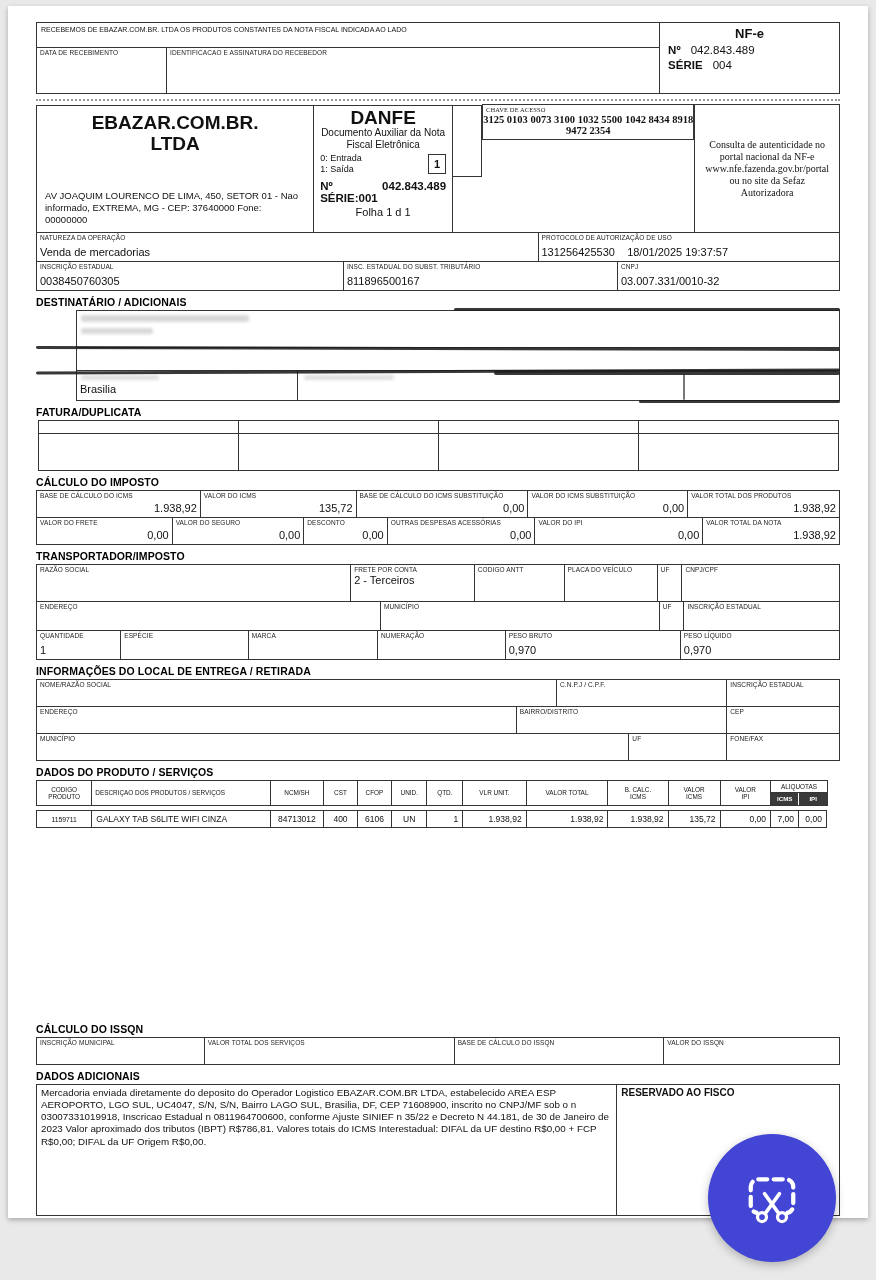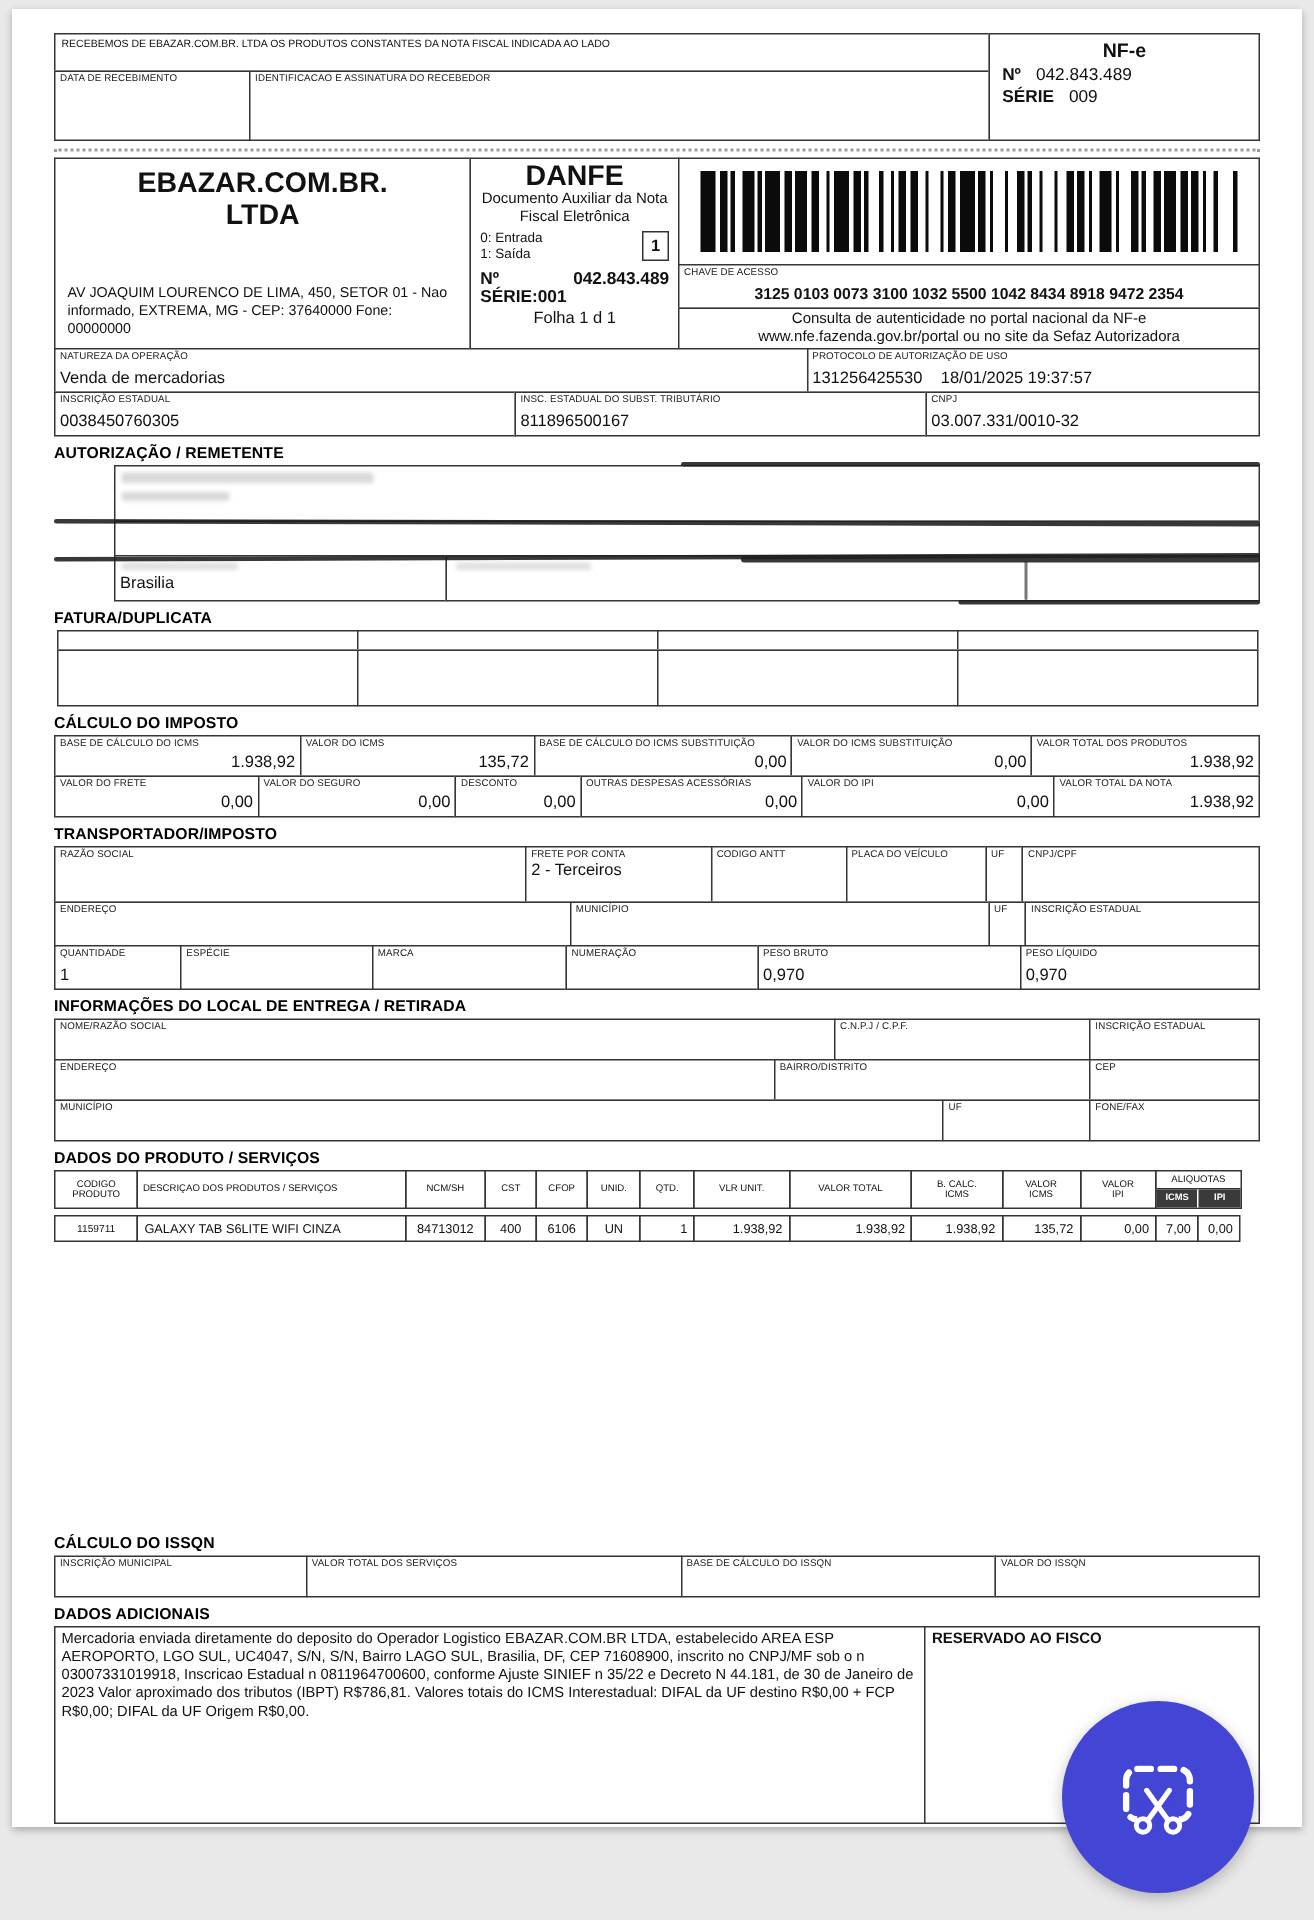--- a/index.html
+++ b/index.html
@@ -50,21 +50,21 @@
   .danfe-box { flex:0 0 17.4%; margin-left:-1px; padding:2px 6px; justify-content:flex-start; }
   .danfe-title { font-weight:bold; font-size:19px; text-align:center; line-height:1; }
   .danfe-sub { font-size:10px; text-align:center; line-height:1.15; }
   .danfe-es { display:flex; align-items:center; margin-top:3px; }
   .danfe-es .es-lines { font-size:9px; line-height:1.25; flex:1; }
   .tipo-box { width:18px; height:20px; border:1.5px solid #333; font-weight:bold; font-size:11px;
               display:flex; align-items:center; justify-content:center; }
   .danfe-num { display:flex; justify-content:space-between; font-weight:bold; font-size:11.5px; margin-top:4px; }
   .danfe-serie { font-weight:bold; font-size:11.5px; }
   .danfe-folha { font-size:11px; text-align:center; margin-top:2px; }
-  .code-col { flex:1; display:flex; flex-direction:column; margin-left:-1px; }
+  .code-col { flex:1; display:flex; flex-direction:row; margin-left:-1px;font-family:Liberation Serif, serif; }
   .barcode-box { height:72px; padding:8px 14px; justify-content:center; }
   .barcode { height:54px; display:flex; width:100%; }
   .barcode i { display:block; height:100%; }
   .barcode i.b { background:#0b0b0b; }
   .chave-box { height:36px; margin-top:-1px; }
   .chave-val { font-weight:bold; font-size:10.5px; text-align:center; padding-bottom:3px; }
   .consulta-box { flex:1; margin-top:-1px; align-items:center; justify-content:center; }
   .consulta { font-size:10px; text-align:center; line-height:1.2; padding:1px 10px; }
 
   
@@ -141,21 +141,21 @@
       </div>
     </div>
     <div class="cell nfe-box">
       <div class="nfe-title">NF-e</div>
       <div class="nfe-line">
         <b>Nº</b>
         <span>042.843.489</span>
       </div>
       <div class="nfe-line">
         <b>SÉRIE</b>
-        <span>009</span>
+        <span>004</span>
       </div>
     </div>
   </div>
 
   <div class="perforation"></div>
 
   <div class="header">
     <div class="cell emit-box">
       <div class="emit-name">EBAZAR.COM.BR.
 LTDA</div>
@@ -296,21 +296,21 @@
         <div class="lbl">INSC. ESTADUAL DO SUBST. TRIBUTÁRIO</div>
         <div class="val">811896500167</div>
       </div>
       <div class="cell h30" style="flex:1;">
         <div class="lbl">CNPJ</div>
         <div class="val">03.007.331/0010-32</div>
       </div>
     </div>
   </div>
 
-  <div class="sec-title">AUTORIZAÇÃO / REMETENTE</div>
+  <div class="sec-title">DESTINATÁRIO / ADICIONAIS</div>
   <div class="stack dest-table">
     <div class="grid-row">
       <div class="cell dest-r1" style="flex:1;">
         <span class="redact" style="left:4px;top:4px;width:168px;height:7px;"></span>
         <span class="redact" style="left:4px;top:17px;width:72px;height:6px;"></span>
       </div>
     </div>
     <div class="grid-row">
       <div class="cell dest-r2" style="flex:1;"></div>
     </div>

